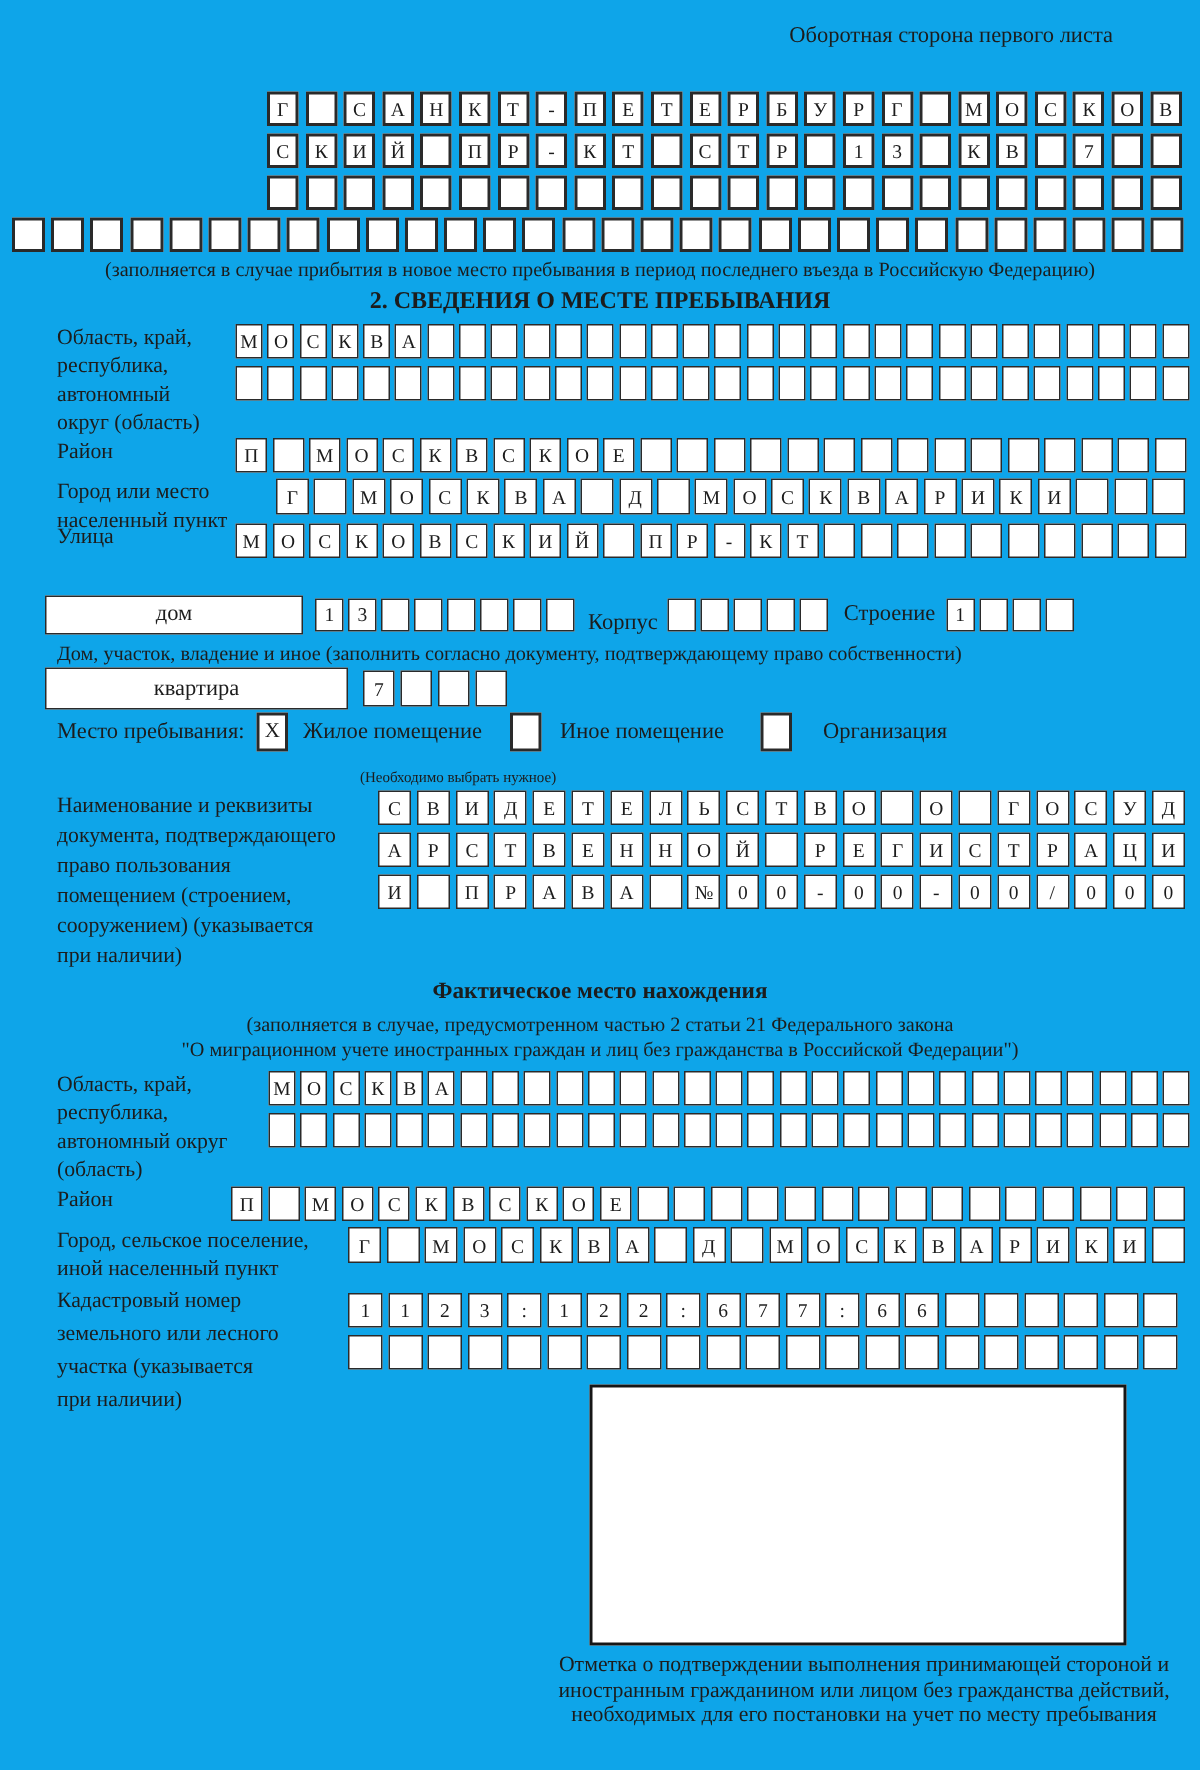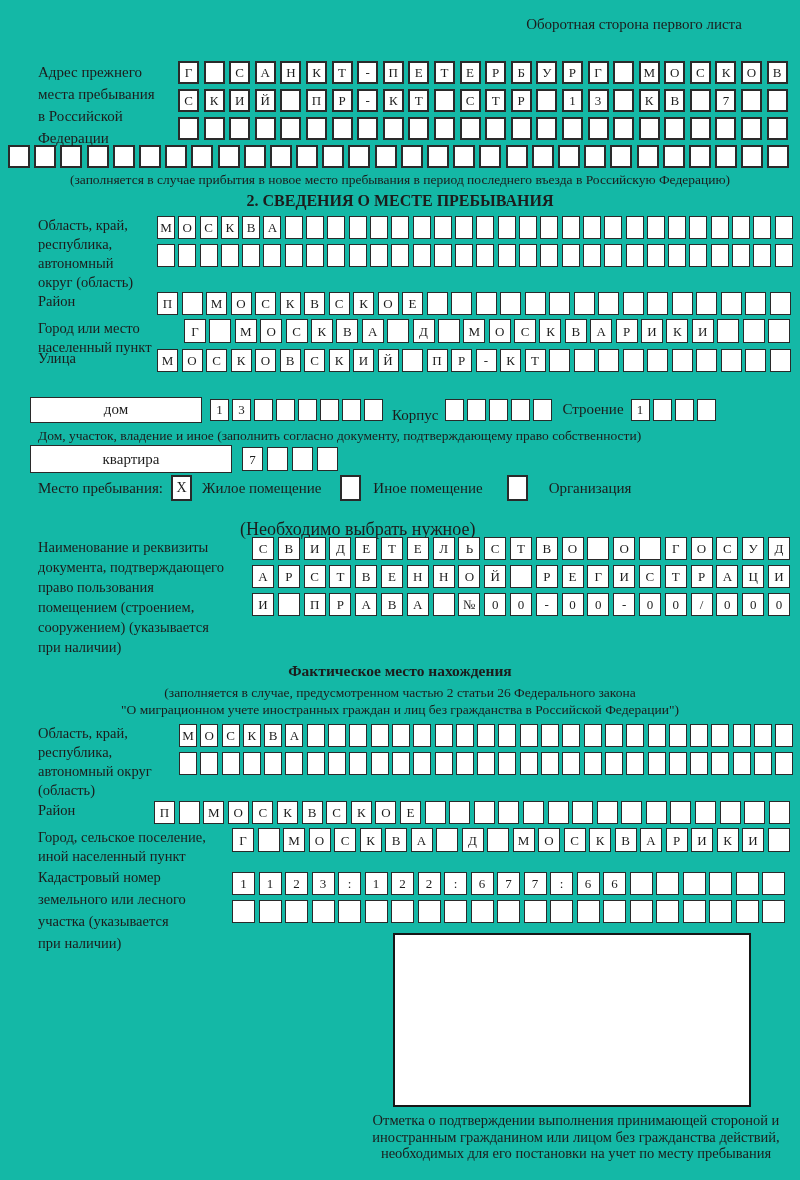--- a/index.html
+++ b/index.html
@@ -1,20 +1,20 @@
 <!DOCTYPE html>
 <html><head>
 <meta charset="utf-8">
 <style>
   html,body{margin:0;padding:0;background:#ffffff;}
   .page{
     position:relative;
     width:800px;height:1180px;
     margin:0;
-    background:#14b8a6;
+    background:#0ea5e9;
     font-family:"Liberation Serif","DejaVu Serif",serif;
     color:#1c1c1c;
     overflow:hidden;
     box-sizing:border-box;
     padding:0 8px;
   }
   .header-note{
     padding:16px 50px 0 0;
     text-align:right;
     font-size:15px;
@@ -55,45 +55,41 @@
     font-size:15px;flex:none;
   }
   .small-label{font-size:15px;flex:none;}
   .checkbox{
     box-sizing:border-box;width:21px;height:26px;flex:none;
     border:2px solid #2a2a2a;background:#fff;
     display:flex;align-items:center;justify-content:center;
     font-size:14px;
   }
   .stay-row{display:flex;align-items:center;margin-top:2px;padding-left:30px;font-size:15px;}
-  .note-center{margin-top:20px;padding-left:232px;font-size:18px;line-height:16px;}
+  .note-center{margin-top:10px;padding-left:232px;font-size:10px;line-height:16px;}
   .stamp-box{
     box-sizing:border-box;
     margin:10px 0 0 385px;
     width:358px;height:174px;
     border:2px solid #161616;background:#fff;
   }
   .stamp-caption{
     margin:5px 0 0 350px;width:436px;
     text-align:center;font-size:14.5px;line-height:16.5px;
   }
   .cap2{text-align:center;font-size:13.5px;line-height:17px;}
 </style>
 </head>
 <body>
 
 <div class="page">
 
   <div class="header-note">Оборотная сторона первого листа</div>
 
   <section class="field" style="margin-top:28px;height:84px;">
-    <div class="label" style="font-size:15px;line-height:22px;">Адрес прежнего
-места пребывания
-в Российской
-Федерации</div>
     <div class="rows" style="margin-left:170px;">
       <div class="cellrow s1row" style="--cw:21px;--g:4.6px;--ch:23px;">
           <span class="cell">Г</span>
           <span class="cell"></span>
           <span class="cell">С</span>
           <span class="cell">А</span>
           <span class="cell">Н</span>
           <span class="cell">К</span>
           <span class="cell">Т</span>
           <span class="cell">-</span>
@@ -497,21 +493,21 @@
           <span class="cell">0</span>
           <span class="cell">/</span>
           <span class="cell">0</span>
           <span class="cell">0</span>
           <span class="cell">0</span>
         </div>
     </div>
   </section>
 
   <div class="sec-title2">Фактическое место нахождения</div>
-  <div class="cap2" style="margin-top:4px;">(заполняется в случае, предусмотренном частью 2 статьи 26 Федерального закона</div>
+  <div class="cap2" style="margin-top:4px;">(заполняется в случае, предусмотренном частью 2 статьи 21 Федерального закона</div>
   <div class="cap2">"О миграционном учете иностранных граждан и лиц без гражданства в Российской Федерации")</div>
 
   <section class="field" style="margin-top:6px;height:77px;">
     <div class="label">Область, край,
 республика,
 автономный округ
 (область)</div>
     <div class="rows" style="margin-left:171px;">
       <div class="cellrow" style="--cw:18px;--g:3.3px;">
           <span class="cell">М</span>

